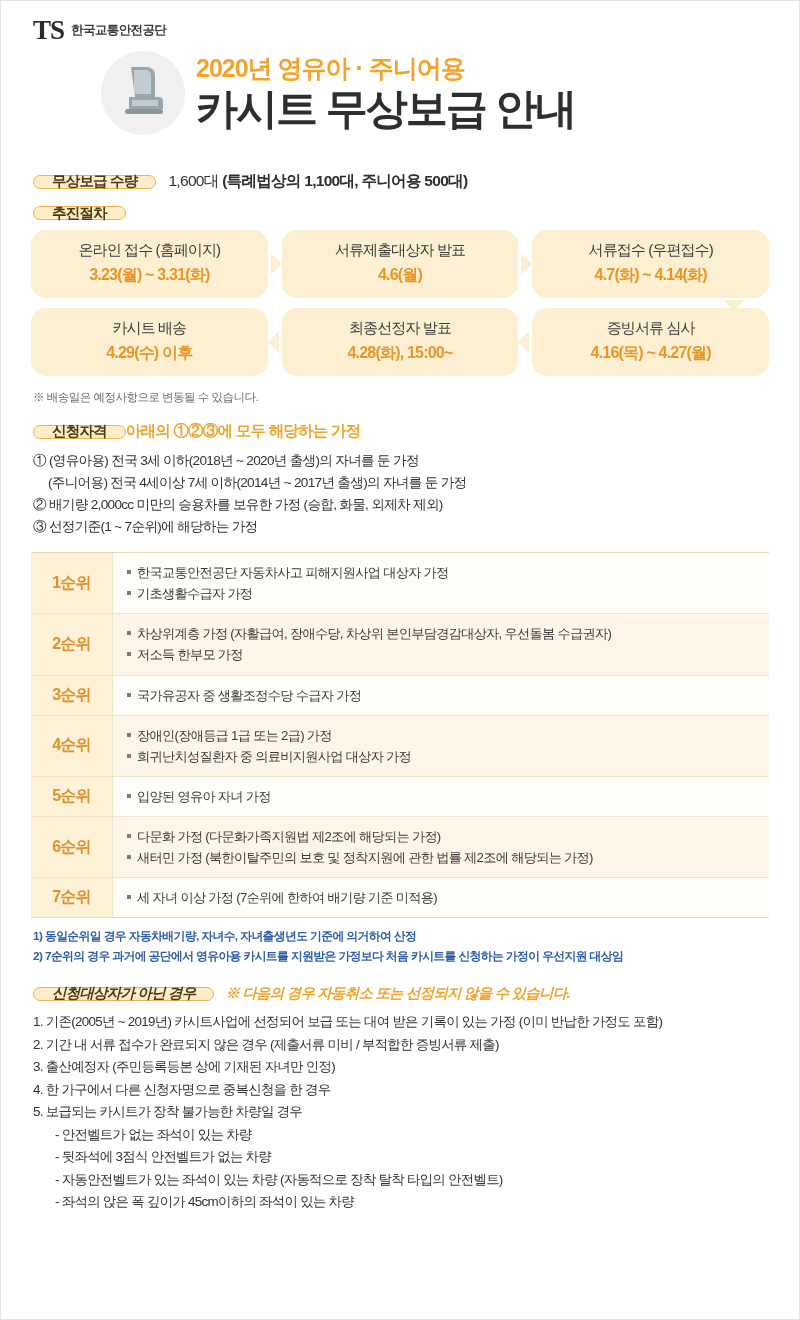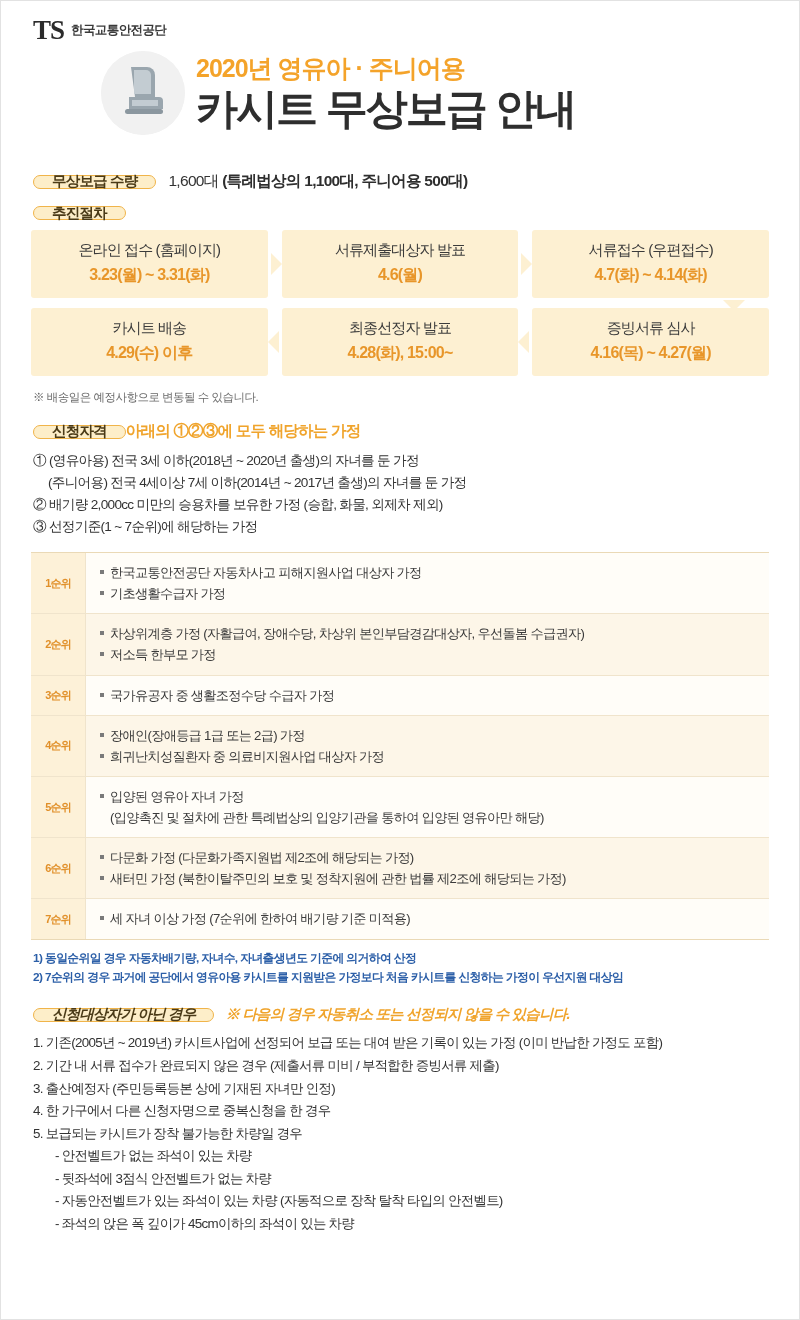--- a/index.html
+++ b/index.html
@@ -100,21 +100,21 @@
     padding: 10px 30px 0 30px;
   }
   .proc-row {
     display: flex;
     gap: 14px;
     margin-bottom: 10px;
   }
   .proc-box {
     flex: 1;
     background: #fdf0d2;
-    border-radius: 3px;
+    border-radius: 15px;
     text-align: center;
     padding: 11px 4px 12px 4px;
     position: relative;
   }
   .proc-box .t1 {
     font-size: 15px;
     color: #3b3b3b;
     letter-spacing: -0.9px;
     margin-bottom: 5px;
   }
@@ -179,27 +179,27 @@
     border-bottom: 1px solid #ead9b6;
   }
   .prow {
     display: flex;
     border-bottom: 1px solid #f0e4cc;
     background: #fffdf8;
   }
   .prow:last-child { border-bottom: none; }
   .prow.alt { background: #fdf6e8; }
   .pcell-l {
-    width: 55px;
+    width: 82px;
     flex: none;
     background: #fdf1d8;
     display: flex;
     align-items: center;
     justify-content: center;
-    font-size: 11px;
+    font-size: 16px;
     font-weight: bold;
     color: #e1902a;
     letter-spacing: -0.8px;
     border-right: 1px solid #f0e4cc;
   }
   .pcell-r {
     padding: 9px 10px 9px 14px;
     font-size: 13.2px;
     line-height: 1.6;
     letter-spacing: -0.7px;
@@ -357,21 +357,20 @@
       <div class="pcell-l">4순위</div>
       <div class="pcell-r">
         <div>장애인(장애등급 1급 또는 2급) 가정</div>
         <div>희귀난치성질환자 중 의료비지원사업 대상자 가정</div>
       </div>
     </div>
     <div class="prow">
       <div class="pcell-l">5순위</div>
       <div class="pcell-r">
         <div>입양된 영유아 자녀 가정</div>
-        <div class="cont">(입양촉진 및 절차에 관한 특례법상의 입양기관을 통하여 입양된 영유아만 해당)</div>
       </div>
     </div>
     <div class="prow alt">
       <div class="pcell-l">6순위</div>
       <div class="pcell-r">
         <div>다문화 가정 (다문화가족지원법 제2조에 해당되는 가정)</div>
         <div>새터민 가정 (북한이탈주민의 보호 및 정착지원에 관한 법률 제2조에 해당되는 가정)</div>
       </div>
     </div>
     <div class="prow">

